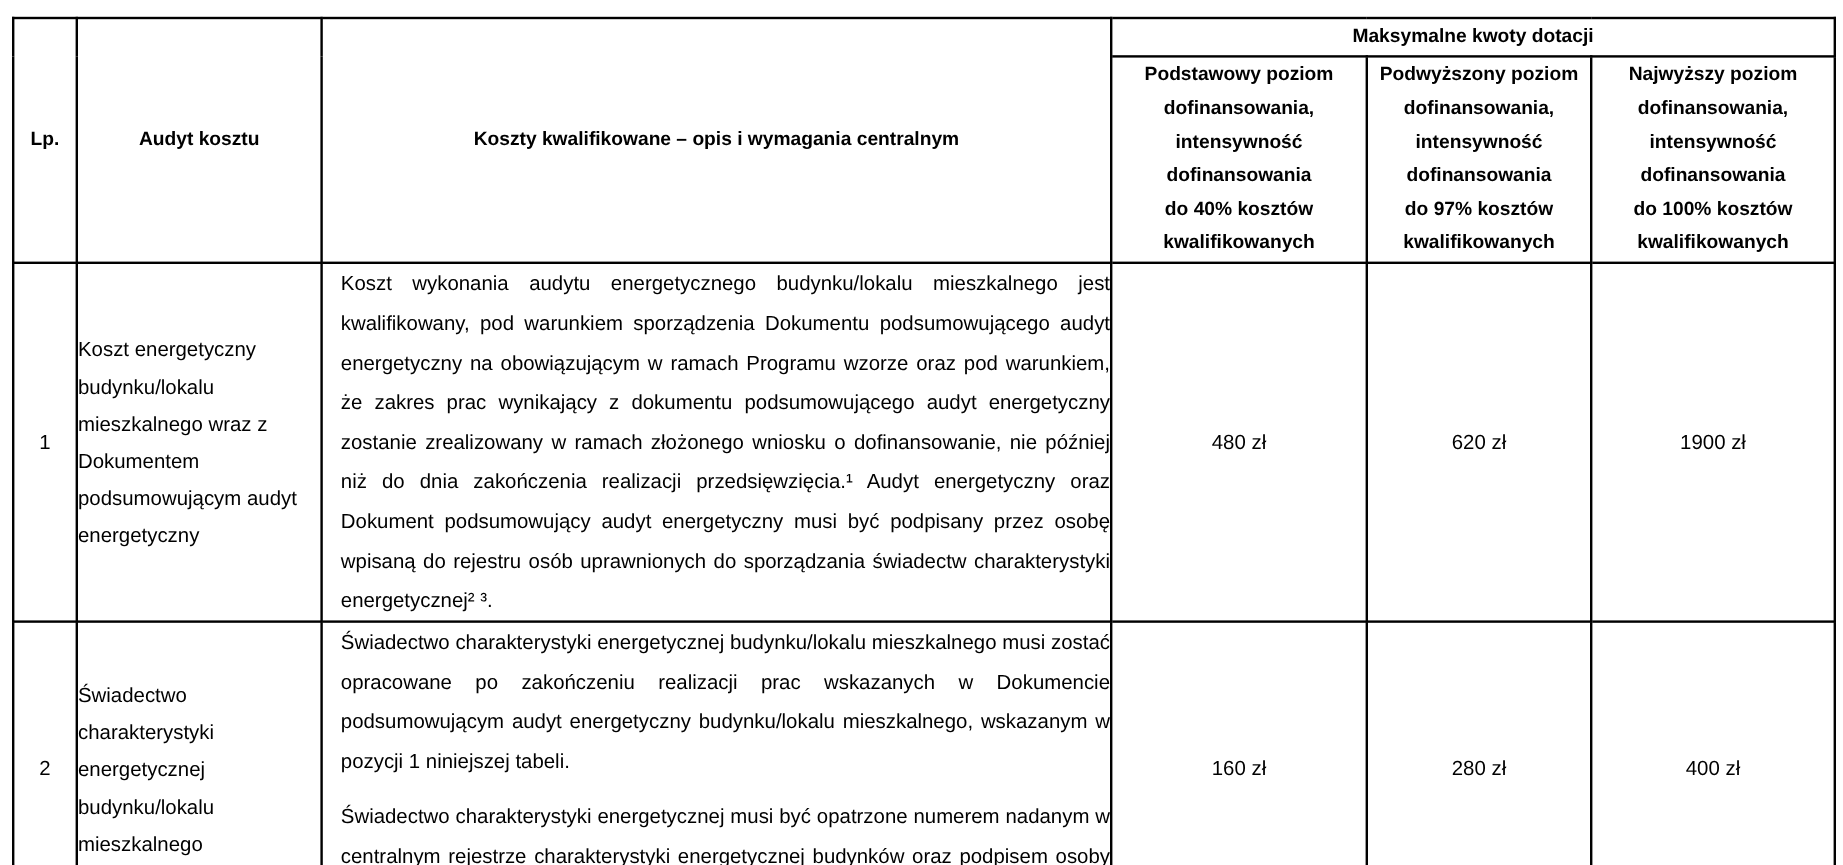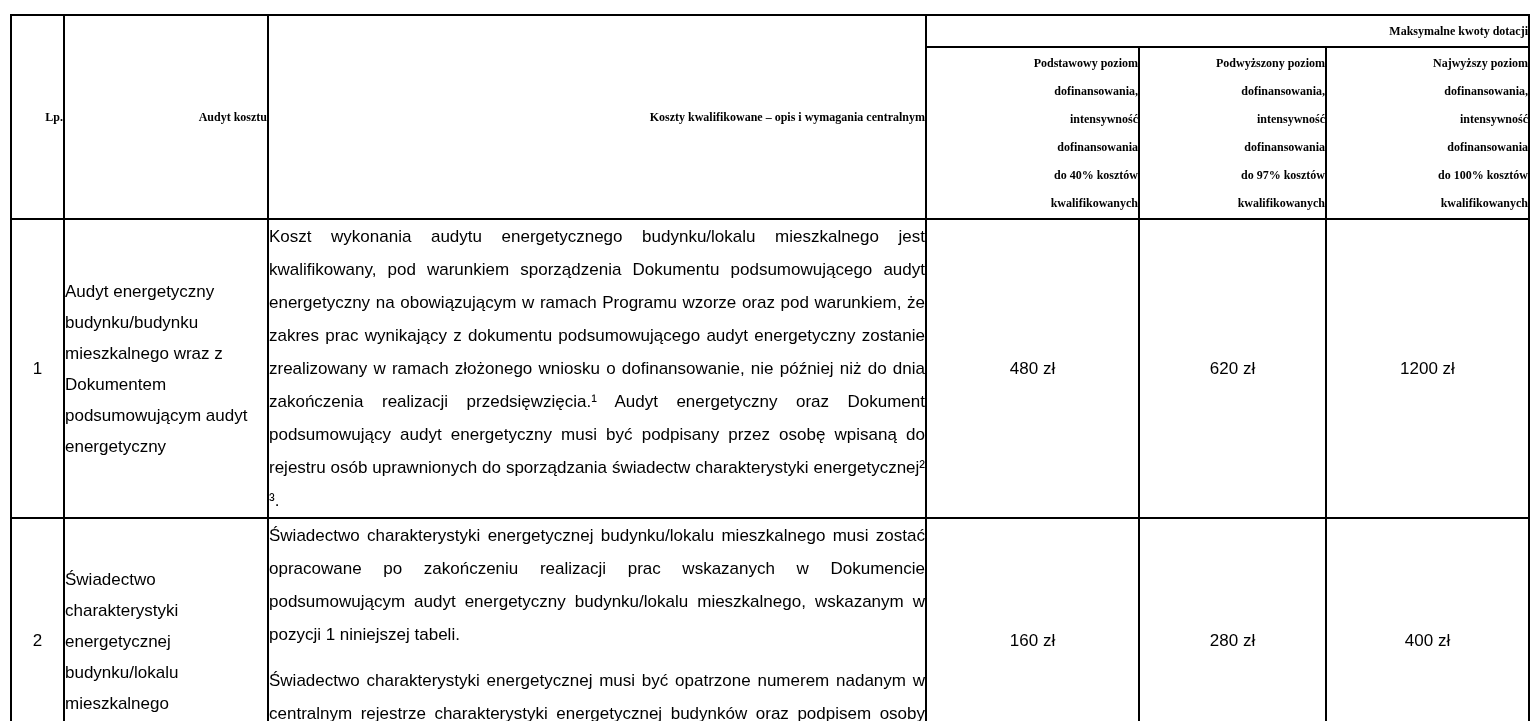--- a/index.html
+++ b/index.html
@@ -39,23 +39,22 @@
     border: 2px solid #000000;
     padding: 0;
     vertical-align: middle;
     overflow: hidden;
   }
   tr.r-last td { border-bottom-width: 3px; }
 
   
   th.hdr {
     font-weight: bold;
-    font-size: 12px;
-    text-align: right;
-    font-family: Liberation Serif, serif;
+    font-size: 16px;
+    text-align: center;
   }
   tr.group-row { height: 32px; }
   tr.levels-row { height: 172px; }
   th.level {
     white-space: pre-line;
     line-height: 28px;
     padding: 2px 2px 6px 2px;
     vertical-align: middle;
   }
 
@@ -74,21 +73,21 @@
     text-align: left;
     vertical-align: middle;
   }
   td.desc-cell {
     font-size: 17px;
     line-height: 33px;
     text-align: justify;
     vertical-align: top;
     padding: 6px 10px 4px 10px;
   }
-  td.desc-cell p { margin: 0 0 13px 0; }
+  td.desc-cell p { margin: 0 0 13px 15px; }
   td.desc-cell p:last-child { margin-bottom: 0; }
 
   td.amount-cell {
     text-align: center;
     font-size: 17px;
     vertical-align: middle;
     margin-top: 16px;
   }
   td.amount-r1 { padding-bottom: 30px; }
   td.amount-r2 { padding-bottom: 22px; }
@@ -135,27 +134,27 @@
           <th class="hdr level">Najwyższy poziom
 dofinansowania,
 intensywność
 dofinansowania
 do 100% kosztów
 kwalifikowanych</th>
         </tr>
 
         <tr class="row-1">
           <td class="lp-cell">1</td>
-          <td class="name-cell">Audyt energetyczny budynku/budynku mieszkalnego wraz z Dokumentem podsumowującym audyt energetyczny</td>
+          <td class="name-cell">Koszt energetyczny budynku/lokalu mieszkalnego wraz z Dokumentem podsumowującym audyt energetyczny</td>
           <td class="desc-cell">
             <p>Koszt wykonania audytu energetycznego budynku/lokalu mieszkalnego jest kwalifikowany, pod warunkiem sporządzenia Dokumentu podsumowującego audyt energetyczny na obowiązującym w ramach Programu wzorze oraz pod warunkiem, że zakres prac wynikający z dokumentu podsumowującego audyt energetyczny zostanie zrealizowany w ramach złożonego wniosku o dofinansowanie, nie później niż do dnia zakończenia realizacji przedsięwzięcia.¹ Audyt energetyczny oraz Dokument podsumowujący audyt energetyczny musi być podpisany przez osobę wpisaną do rejestru osób uprawnionych do sporządzania świadectw charakterystyki energetycznej² ³.</p>
           </td>
           <td class="amount-cell amount-r1">480 zł</td>
           <td class="amount-cell amount-r1">620 zł</td>
-          <td class="amount-cell amount-r1">1200 zł</td>
+          <td class="amount-cell amount-r1">1900 zł</td>
         </tr>
 
         <tr class="row-2 r-last">
           <td class="lp-cell">2</td>
           <td class="name-cell">Świadectwo charakterystyki energetycznej budynku/lokalu mieszkalnego</td>
           <td class="desc-cell">
             <p>Świadectwo charakterystyki energetycznej budynku/lokalu mieszkalnego musi zostać opracowane po zakończeniu realizacji prac wskazanych w Dokumencie podsumowującym audyt energetyczny budynku/lokalu mieszkalnego, wskazanym w pozycji 1 niniejszej tabeli.</p>
             <p>Świadectwo charakterystyki energetycznej musi być opatrzone numerem nadanym w centralnym rejestrze charakterystyki energetycznej budynków oraz podpisem osoby uprawnionej.</p>
           </td>
           <td class="amount-cell amount-r2">160 zł</td>

